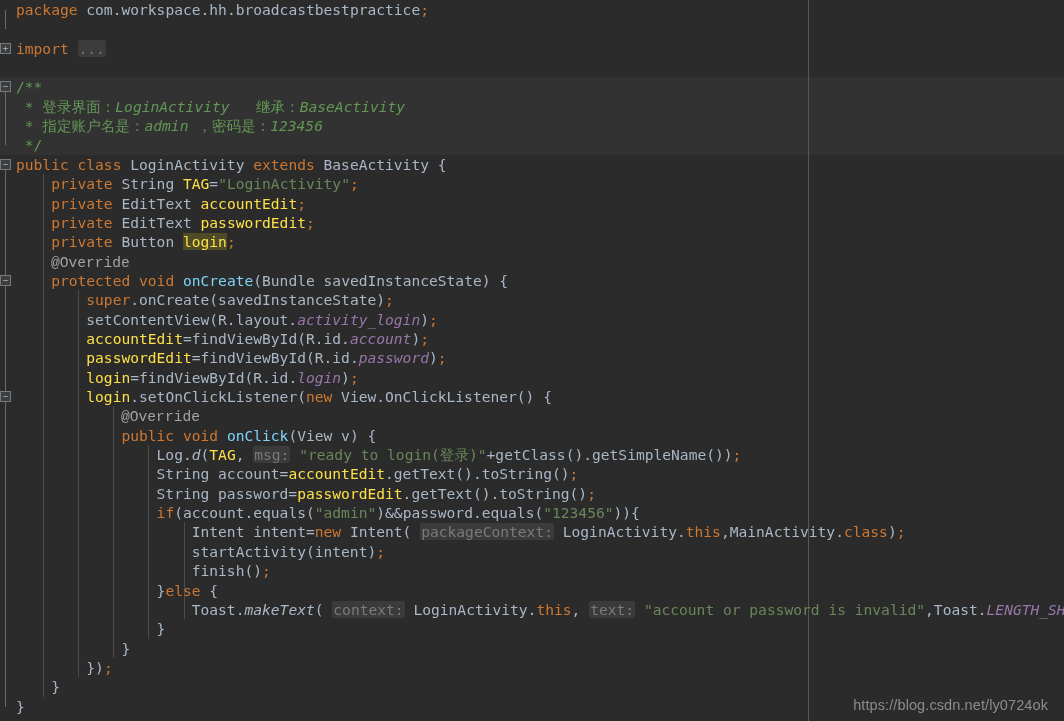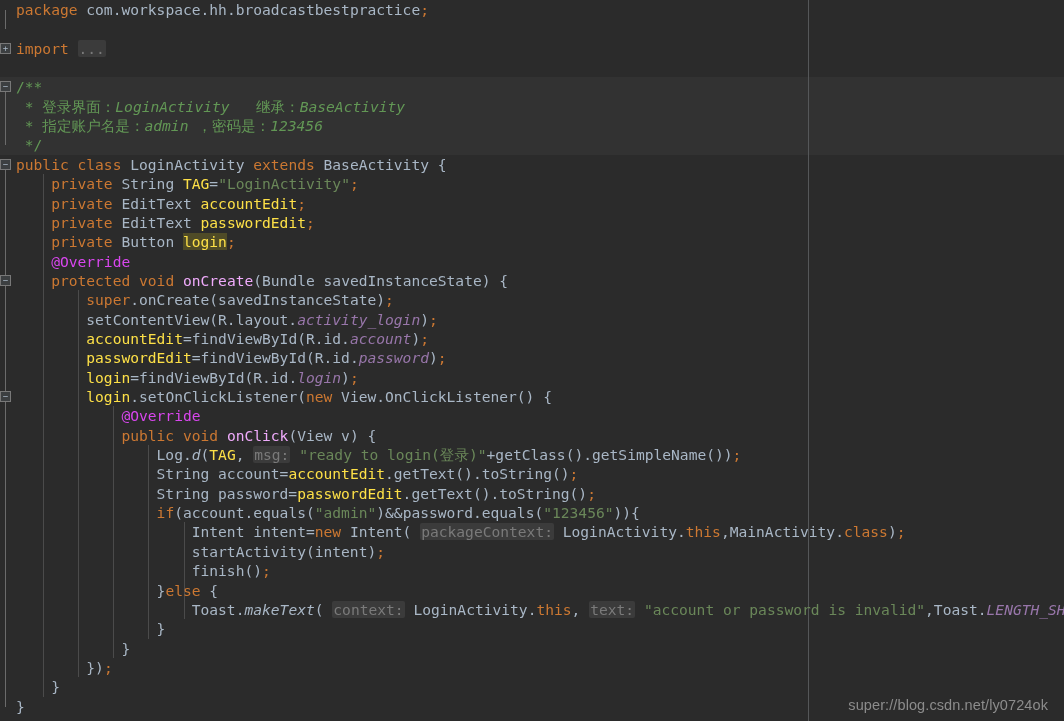--- a/index.html
+++ b/index.html
@@ -91,24 +91,24 @@
     width: 1064px;
     background: #323232;
   }
 
   
   .kw   { color: #cc7832; }
   .txt  { color: #a9b7c6; }
   .str  { color: #6a8759; }
   .fld  { color: #fde047; }
   .stat { color: #9876aa; font-style: italic; }
-  .mth  { color: #f0abfc; }
+  .mth  { color: #7dd3fc; }
   .cmt  { color: #629755; }
   .cmti { color: #629755; font-style: italic; }
-  .ann  { color: #d946ef; }
+  .ann  { color: #a3a3a3; font-family: Liberation Mono, monospace; }
   .hint {
     color: #7a7a7a;
     background: #3b3b3b;
     border-radius: 2px;
     padding: 0 1px;
   }
   .usehl { background: #4f4b27; }
   .semi { color: #cc7832; }
 
   
@@ -149,15 +149,15 @@
       <div class="fold-line" style="top: 164.8px; height: 541.8px;"></div>
       <div class="fold-marker" style="top: 158.8px;">−</div>
       <div class="fold-line" style="top: 280.9px; height: 406.35px;"></div>
       <div class="fold-marker" style="top: 274.9px;">−</div>
       <div class="fold-line" style="top: 397px; height: 270.9px;"></div>
       <div class="fold-marker" style="top: 391px;">−</div>
     </div>
 
   <div id="code"><div class="line" style="top: 0px;"><span class="kw">package</span><span class="txt"> com.workspace.hh.broadcastbestpractice</span><span class="semi">;</span></div><div class="line" style="top: 19.35px;"></div><div class="line" style="top: 38.7px;"><span class="kw">import</span><span class="txt"> </span><span class="hint">...</span></div><div class="line" style="top: 58.05px;"></div><div class="line" style="top: 77.4px;"><span class="cmt">/**</span></div><div class="line" style="top: 96.75px;"><span class="cmt"> * 登录界面：</span><span class="cmti">LoginActivity</span><span class="cmt">   继承：</span><span class="cmti">BaseActivity</span></div><div class="line" style="top: 116.1px;"><span class="cmt"> * 指定账户名是：</span><span class="cmti">admin</span><span class="cmt"> ，密码是：</span><span class="cmti">123456</span></div><div class="line" style="top: 135.45px;"><span class="cmt"> */</span></div><div class="line" style="top: 154.8px;"><span class="kw">public class</span><span class="txt"> LoginActivity </span><span class="kw">extends</span><span class="txt"> BaseActivity {</span></div><div class="line" style="top: 174.15px;"><span class="txt">    </span><span class="kw">private</span><span class="txt"> String </span><span class="fld">TAG</span><span class="txt">=</span><span class="str">"LoginActivity"</span><span class="semi">;</span></div><div class="line" style="top: 193.5px;"><span class="txt">    </span><span class="kw">private</span><span class="txt"> EditText </span><span class="fld">accountEdit</span><span class="semi">;</span></div><div class="line" style="top: 212.85px;"><span class="txt">    </span><span class="kw">private</span><span class="txt"> EditText </span><span class="fld">passwordEdit</span><span class="semi">;</span></div><div class="line" style="top: 232.2px;"><span class="txt">    </span><span class="kw">private</span><span class="txt"> Button </span><span class="fld usehl">login</span><span class="semi">;</span></div><div class="line" style="top: 251.55px;"><span class="ann">    @Override</span></div><div class="line" style="top: 270.9px;"><span class="txt">    </span><span class="kw">protected void</span><span class="txt"> </span><span class="mth">onCreate</span><span class="txt">(Bundle savedInstanceState) {</span></div><div class="line" style="top: 290.25px;"><span class="txt">        </span><span class="kw">super</span><span class="txt">.onCreate(savedInstanceState)</span><span class="semi">;</span></div><div class="line" style="top: 309.6px;"><span class="txt">        setContentView(R.layout.</span><span class="stat">activity_login</span><span class="txt">)</span><span class="semi">;</span></div><div class="line" style="top: 328.95px;"><span class="txt">        </span><span class="fld">accountEdit</span><span class="txt">=findViewById(R.id.</span><span class="stat">account</span><span class="txt">)</span><span class="semi">;</span></div><div class="line" style="top: 348.3px;"><span class="txt">        </span><span class="fld">passwordEdit</span><span class="txt">=findViewById(R.id.</span><span class="stat">password</span><span class="txt">)</span><span class="semi">;</span></div><div class="line" style="top: 367.65px;"><span class="txt">        </span><span class="fld">login</span><span class="txt">=findViewById(R.id.</span><span class="stat">login</span><span class="txt">)</span><span class="semi">;</span></div><div class="line" style="top: 387px;"><span class="txt">        </span><span class="fld">login</span><span class="txt">.setOnClickListener(</span><span class="kw">new</span><span class="txt"> View.OnClickListener() {</span></div><div class="line" style="top: 406.35px;"><span class="ann">            @Override</span></div><div class="line" style="top: 425.7px;"><span class="txt">            </span><span class="kw">public void</span><span class="txt"> </span><span class="mth">onClick</span><span class="txt">(View v) {</span></div><div class="line" style="top: 445.05px;"><span class="txt">                Log.</span><span class="txt" style="font-style: italic;">d</span><span class="txt">(</span><span class="fld">TAG</span><span class="txt">, </span><span class="hint">msg:</span><span class="txt"> </span><span class="str">"ready to login(登录)"</span><span class="txt">+getClass().getSimpleName())</span><span class="semi">;</span></div><div class="line" style="top: 464.4px;"><span class="txt">                String account=</span><span class="fld">accountEdit</span><span class="txt">.getText().toString()</span><span class="semi">;</span></div><div class="line" style="top: 483.75px;"><span class="txt">                String password=</span><span class="fld">passwordEdit</span><span class="txt">.getText().toString()</span><span class="semi">;</span></div><div class="line" style="top: 503.1px;"><span class="txt">                </span><span class="kw">if</span><span class="txt">(account.equals(</span><span class="str">"admin"</span><span class="txt">)&amp;&amp;password.equals(</span><span class="str">"123456"</span><span class="txt">)){</span></div><div class="line" style="top: 522.45px;"><span class="txt">                    Intent intent=</span><span class="kw">new</span><span class="txt"> Intent( </span><span class="hint">packageContext:</span><span class="txt"> LoginActivity.</span><span class="kw">this</span><span class="txt">,MainActivity.</span><span class="kw">class</span><span class="txt">)</span><span class="semi">;</span></div><div class="line" style="top: 541.8px;"><span class="txt">                    startActivity(intent)</span><span class="semi">;</span></div><div class="line" style="top: 561.15px;"><span class="txt">                    finish()</span><span class="semi">;</span></div><div class="line" style="top: 580.5px;"><span class="txt">                }</span><span class="kw">else</span><span class="txt"> {</span></div><div class="line" style="top: 599.85px;"><span class="txt">                    Toast.</span><span class="txt" style="font-style: italic;">makeText</span><span class="txt">( </span><span class="hint">context:</span><span class="txt"> LoginActivity.</span><span class="kw">this</span><span class="txt">, </span><span class="hint">text:</span><span class="txt"> </span><span class="str">"account or password is invalid"</span><span class="txt">,Toast.</span><span class="stat">LENGTH_SHORT</span></div><div class="line" style="top: 619.2px;"><span class="txt">                }</span></div><div class="line" style="top: 638.55px;"><span class="txt">            }</span></div><div class="line" style="top: 657.9px;"><span class="txt">        })</span><span class="semi">;</span></div><div class="line" style="top: 677.25px;"><span class="txt">    }</span></div><div class="line" style="top: 696.6px;"><span class="txt">}</span></div></div>
 
-  <div id="watermark">super://blog.csdn.net/ly0724ok</div>
+  <div id="watermark">https://blog.csdn.net/ly0724ok</div>
 
 </div>
 
 </body></html>

